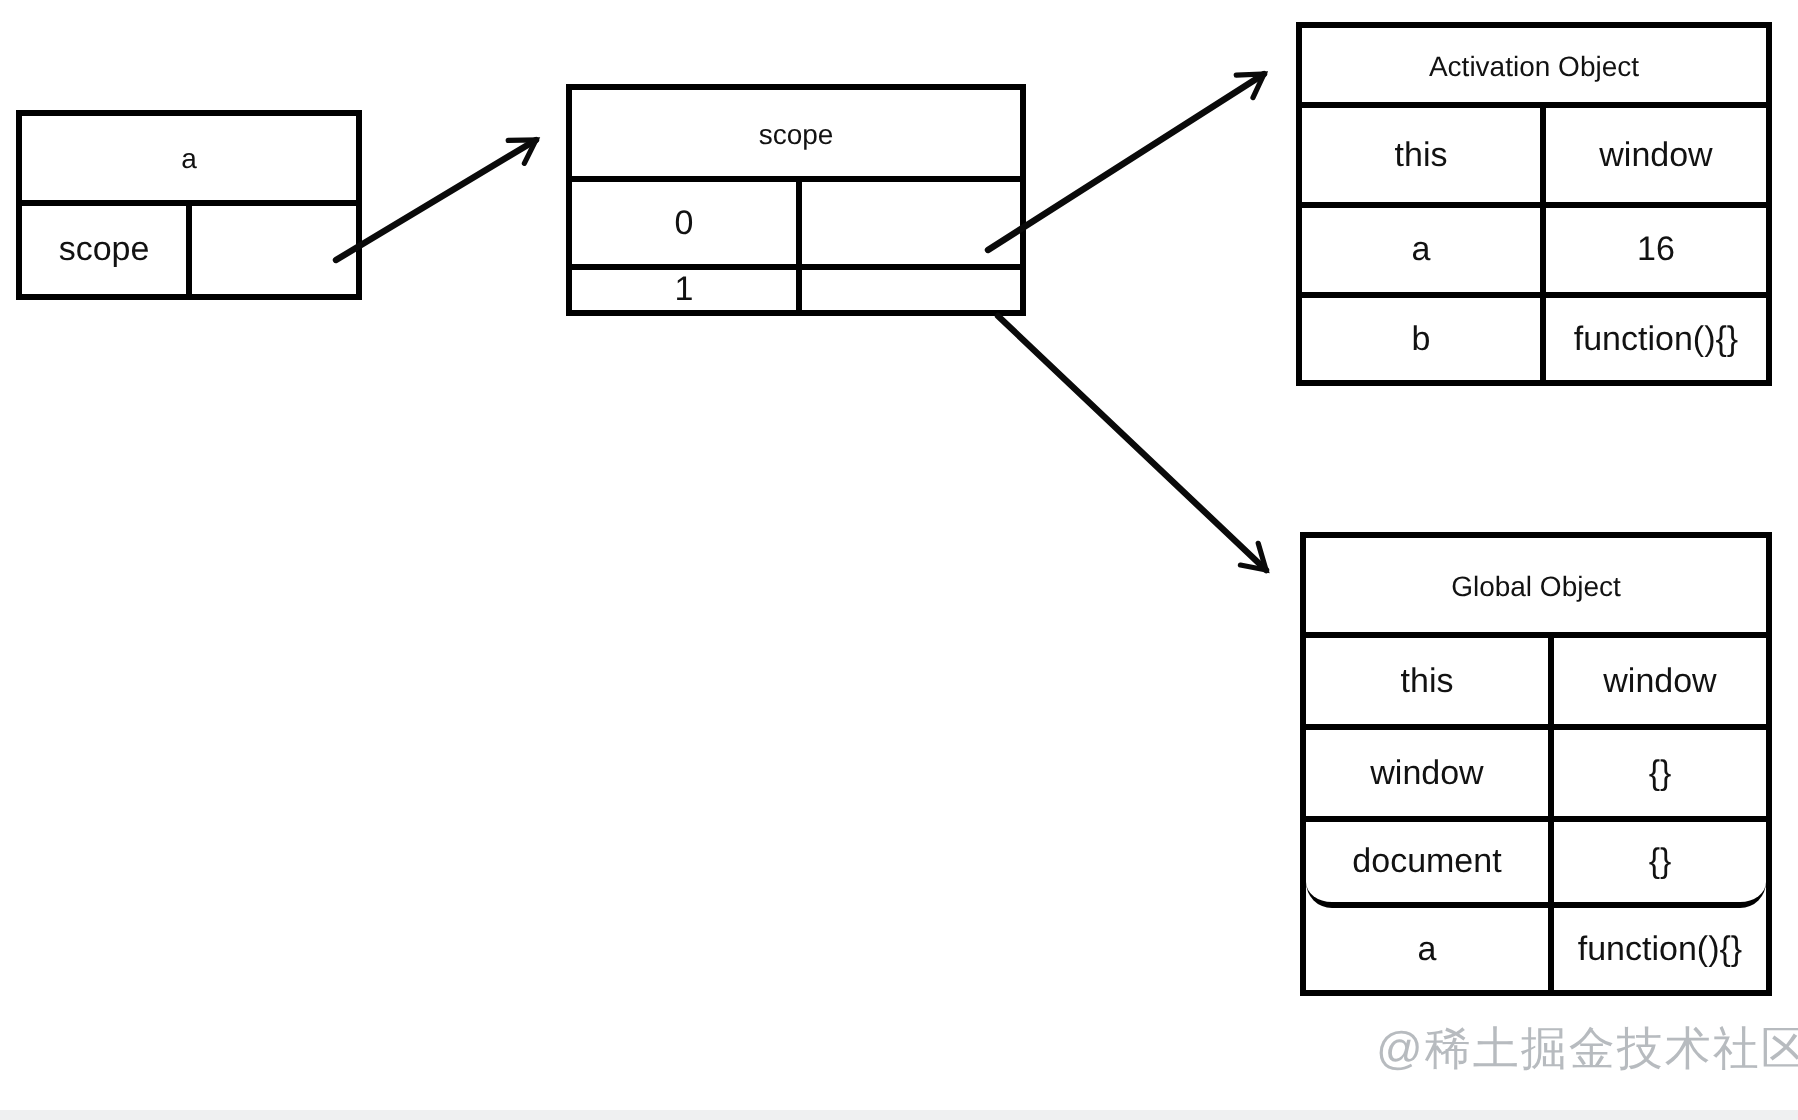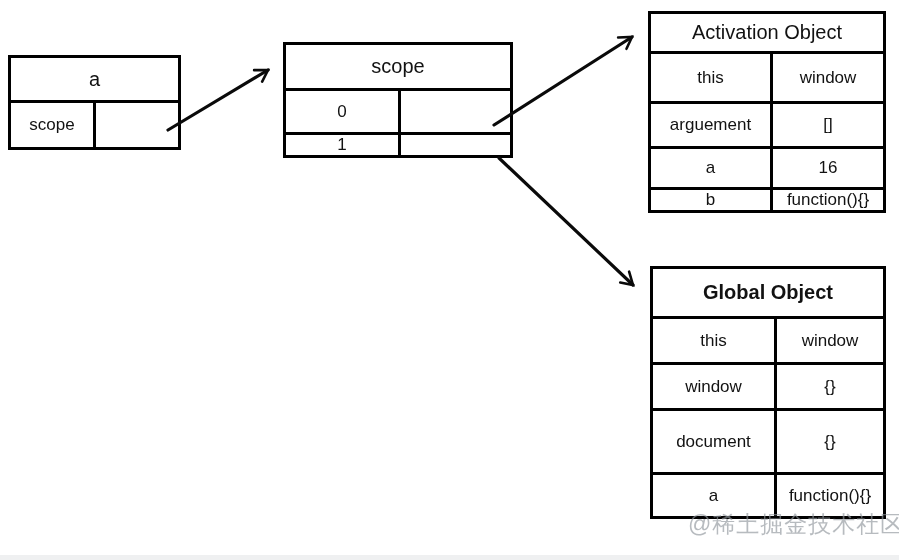--- a/index.html
+++ b/index.html
@@ -16,21 +16,21 @@
   .tbl {
     position: absolute;
     border: 3px solid #000;
     background: transparent;
   }
   .tbl-header {
     display: flex;
     align-items: center;
     justify-content: center;
     border-bottom: 3px solid #000;
-    font-size: 20px;
+    font-size: 14px;
     text-align: center;
   }
   .tbl-row {
     display: flex;
     border-bottom: 3px solid #000;
   }
   .tbl-row:last-child { border-bottom: none; }
   .cell {
     display: flex;
     align-items: center;
@@ -59,25 +59,25 @@
   .activation-table { left: 648px; top: 11px; width: 238px; }
   .activation-table .tbl-header { height: 40px; }
   .activation-table .tbl-row:nth-of-type(1) { height: 39px; }
   .activation-table .tbl-row:nth-of-type(2) { height: 50px; }
   .activation-table .tbl-row:nth-of-type(3) { height: 45px; }
   .activation-table .tbl-row:nth-of-type(4) { height: 41px; }
   .activation-table .cell.key { width: 122px; }
 
   
   .global-table { left: 650px; top: 266px; width: 236px; }
-  .global-table .tbl-header { height: 50px; font-weight: bold; }
+  .global-table .tbl-header { height: 50px; }
   .global-table .tbl-row:nth-of-type(1) { height: 45px; }
   .global-table .tbl-row:nth-of-type(2) { height: 46px; }
   .global-table .tbl-row:nth-of-type(3) { height: 46px; }
-  .global-table .tbl-row:nth-of-type(4) { height: 64px; }
+  .global-table .tbl-row:nth-of-type(4) { height: 43px; border-radius: 13px; }
   .global-table .tbl-row:nth-of-type(5) { height: 41px; }
   .global-table .cell.key { width: 124px; }
 
   .arrows-layer {
     position: absolute;
     left: 0; top: 0;
     width: 899px; height: 560px;
     pointer-events: none;
   }
   .arrow-line {
@@ -132,24 +132,20 @@
     </div>
   </div>
 
   <div class="tbl activation-table">
     <div class="tbl-header">Activation Object</div>
     <div class="tbl-row">
       <div class="cell key">this</div>
       <div class="cell val">window</div>
     </div>
     <div class="tbl-row">
-      <div class="cell key">arguement</div>
-      <div class="cell val">[]</div>
-    </div>
-    <div class="tbl-row">
       <div class="cell key">a</div>
       <div class="cell val">16</div>
     </div>
     <div class="tbl-row">
       <div class="cell key">b</div>
       <div class="cell val">function(){}</div>
     </div>
   </div>
 
   <div class="tbl global-table">

